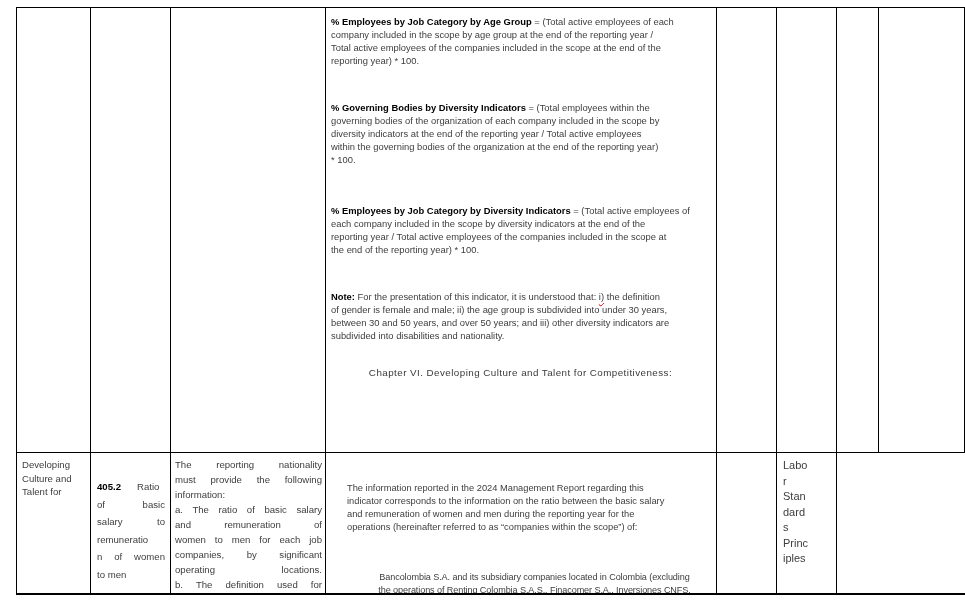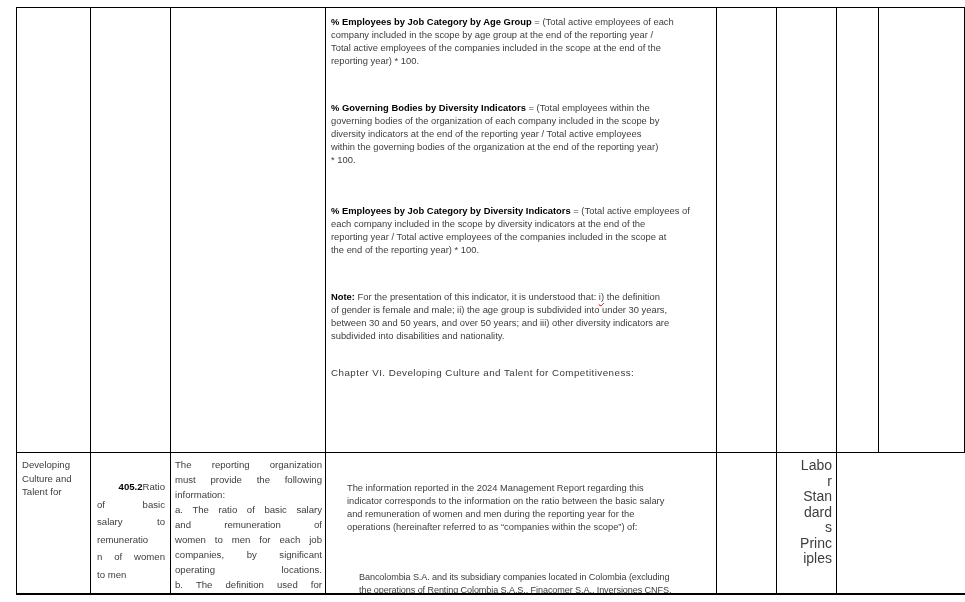--- a/index.html
+++ b/index.html
@@ -16,39 +16,39 @@
 
   
   .cell-formulas{padding:7px 6px 0 5px;}
   .para{margin:0;font-size:9.4px;line-height:13px;white-space:pre-line;}
   .mb1{margin-bottom:34px}
   .mb2{margin-bottom:38px}
   .mb3{margin-bottom:34px}
   .mb4{margin-bottom:24px}
   .mb5{margin-bottom:37px}
   .term{color:#000;font-weight:700;}
-  .chapter{margin:0;font-size:9.8px;line-height:13px;letter-spacing:0.45px;color:#3a3a3a;white-space:pre-line;}
+  .chapter{margin:0;font-size:9.8px;line-height:13px;letter-spacing:0.45px;color:#3a3a3a;white-space:pre-line;text-align:center;}
   .spell{
     text-decoration:underline;text-decoration-style:wavy;
     text-decoration-color:#e00000;text-decoration-thickness:1px;text-underline-offset:2px;
   }
 
   
   .preline{white-space:pre-line;}
   .cell-pillar{padding:5px 3px 0 5px;font-size:9.6px;line-height:13.5px;}
   .cell-indicator{padding:25px 5px 0 6px;font-size:9.6px;line-height:17.5px;}
-  .flexline{display:flex;justify-content:flex-end;}
+  .flexline{display:flex;justify-content:flex-start;gap:16px;}
   .flexline b{color:#000;font-weight:700;}
   .cell-requirement{padding:4px 3px 0 4px;font-size:9.6px;line-height:15px;}
   .stretch{text-align:justify;text-align-last:justify;}
   .cell-response{padding:29px 6px 0 6px;}
   .resp{margin:0 0 37px 15px;font-size:9.3px;line-height:13px;}
-  .resp-item{margin:0 0 0 27px;font-size:9.1px;line-height:13px;letter-spacing:-0.1px;}
+  .resp-item{margin:0 0 0 27px;font-size:9.1px;line-height:13px;letter-spacing:-0.1px;text-align:center;}
   .cell-sdg{padding:5px 5px 0 6px;font-size:9.6px;line-height:15.5px;}
-  .cell-gc{padding:5px 4px 0 6px;font-size:14px;line-height:15.5px;text-align:right;}
+  .cell-gc{padding:5px 4px 0 6px;font-size:11px;line-height:15.5px;}
   .cell-assurance{padding:5px 5px 0 7px;font-size:9.6px;line-height:13px;}
 </style>
 </head>
 <body>
 
 <div class="page">
 
   <div class="trow row1">
     <div class="cell"></div>
     <div class="cell"></div>
@@ -101,21 +101,21 @@
           <div class="stretch">of basic</div>
           <div class="stretch">salary to</div>
           <div class="stretch">remuneratio</div>
           <div class="stretch">n of women</div>
           <div>to men</div>
         </div>
     </div>
 
     <div class="cell cell-requirement">
       <div>
-          <div class="stretch">The reporting organization</div>
+          <div class="stretch">The reporting nationality</div>
           <div class="stretch">must provide the following</div>
           <div class="stretch">information:</div>
           <div class="stretch">a. The ratio of basic salary</div>
           <div class="stretch">and remuneration of</div>
           <div class="stretch">women to men for each job</div>
           <div class="stretch">companies, by significant</div>
           <div class="stretch">operating locations.</div>
           <div class="stretch">b. The definition used for</div>
           <div>&nbsp;</div>
         </div>

